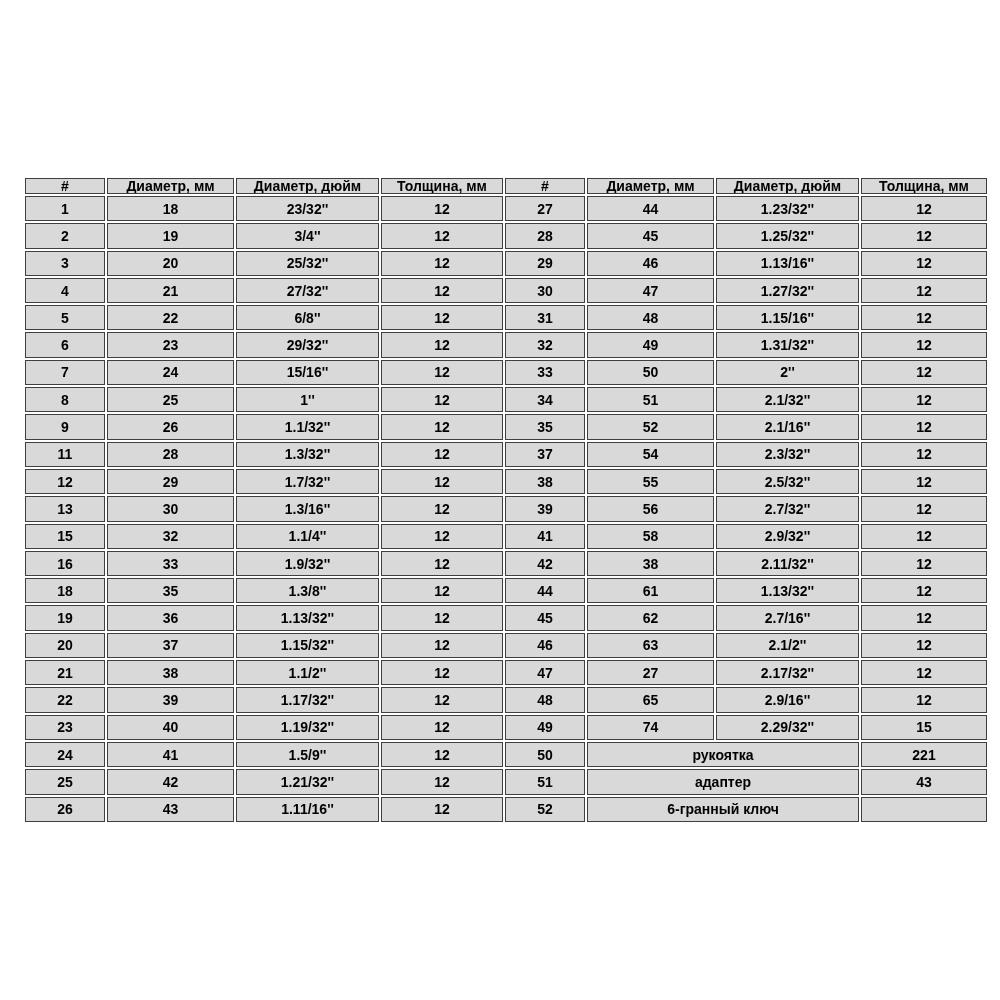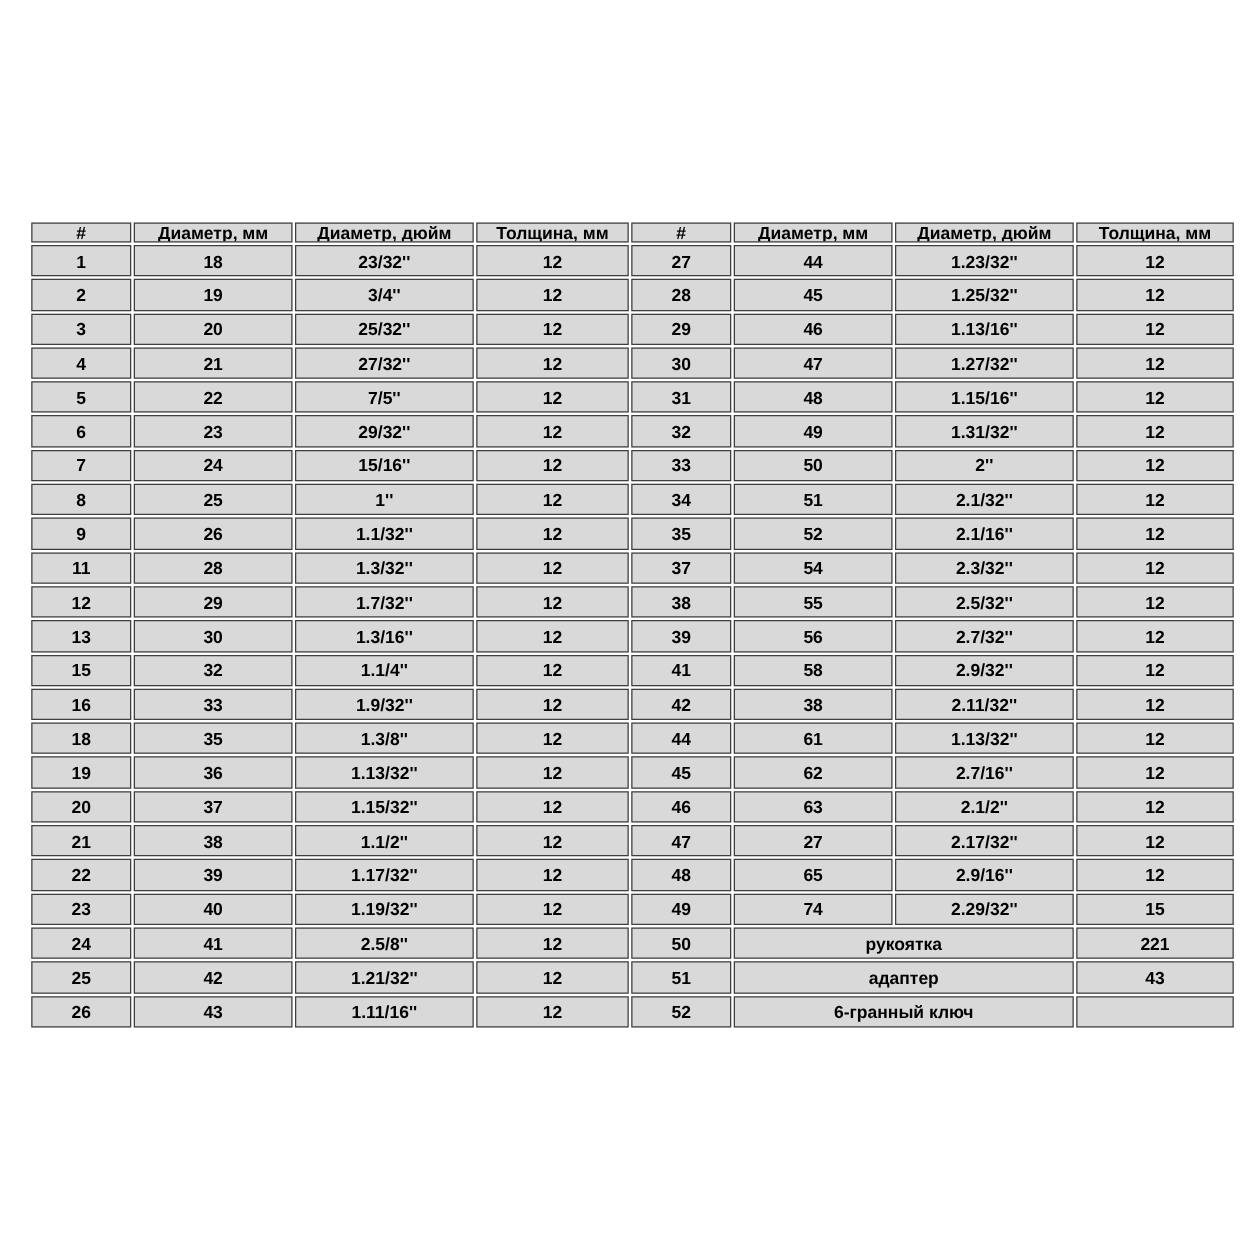--- a/index.html
+++ b/index.html
@@ -103,21 +103,21 @@
           <td>27/32''</td>
           <td>12</td>
           <td>30</td>
           <td>47</td>
           <td>1.27/32''</td>
           <td>12</td>
         </tr>
         <tr>
           <td>5</td>
           <td>22</td>
-          <td>7/5''</td>
+          <td>6/8''</td>
           <td>12</td>
           <td>31</td>
           <td>48</td>
           <td>1.15/16''</td>
           <td>12</td>
         </tr>
         <tr>
           <td>6</td>
           <td>23</td>
           <td>29/32''</td>
@@ -263,21 +263,21 @@
           <td>1.19/32''</td>
           <td>12</td>
           <td>49</td>
           <td>74</td>
           <td>2.29/32''</td>
           <td>15</td>
         </tr>
         <tr>
           <td>24</td>
           <td>41</td>
-          <td>2.5/8''</td>
+          <td>1.5/9''</td>
           <td>12</td>
           <td>50</td>
           <td colspan="2">рукоятка</td>
           <td>221</td>
         </tr>
         <tr>
           <td>25</td>
           <td>42</td>
           <td>1.21/32''</td>
           <td>12</td>

